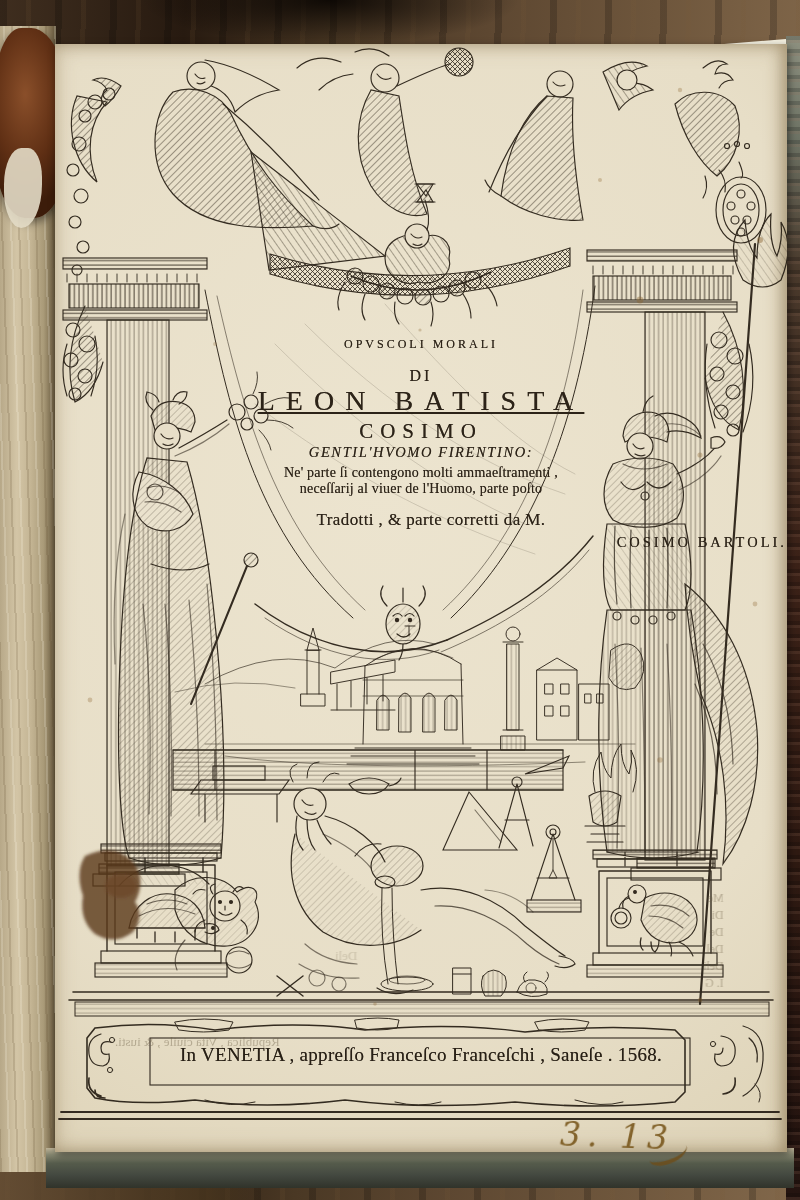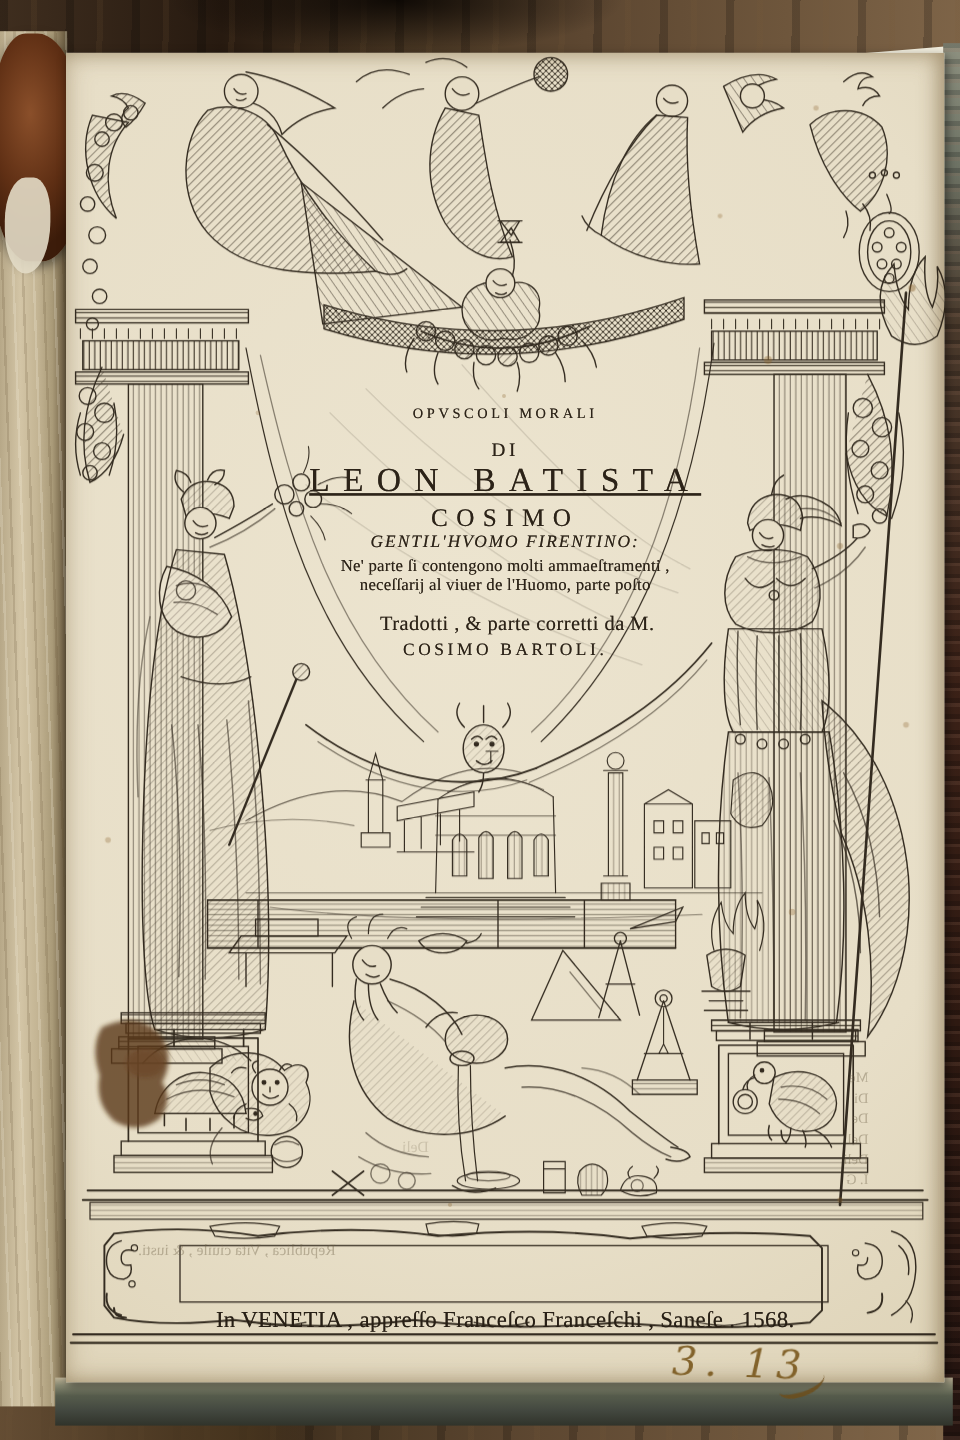--- a/index.html
+++ b/index.html
@@ -52,22 +52,22 @@
   
   .t{position:absolute;left:0;right:0;text-align:center;color:#2c2318;
      text-shadow:0 0 .5px rgba(44,35,24,.65);white-space:nowrap;}
   .t1{top:293px;font-size:12px;letter-spacing:3px;}
   .t2{top:323px;font-size:16px;letter-spacing:3px;}
   .t3{top:341px;font-size:28px;letter-spacing:11px;text-decoration:underline;}
   .t4{top:375px;font-size:21px;letter-spacing:7px;}
   .t5{top:400px;font-size:14.5px;letter-spacing:1.6px;font-style:italic;}
   .sub{top:421px;font-size:14px;line-height:16px;letter-spacing:.2px;}
   .t6{top:466px;font-size:17px;letter-spacing:.4px;padding-left:20px;}
-  .t7{top:490px;font-size:14.5px;letter-spacing:3px;}
-  .imprint{top:1000px;font-size:19px;letter-spacing:.3px;color:#271f15;margin-top:46px;}
+  .t7{top:490px;font-size:14.5px;letter-spacing:3px;text-align:right;}
+  .imprint{top:1000px;font-size:19px;letter-spacing:.3px;color:#271f15;}
 
   
   .ghost{position:absolute;color:#6e6148;opacity:.4;transform:scaleX(-1);
     filter:blur(.5px);font-size:13px;white-space:nowrap;pointer-events:none;}
   .ghost-col span{display:block;line-height:17px;}
 
   .handwriting{position:absolute;left:560px;top:1118px;width:200px;color:#7b5a20;
     font-family:"DejaVu Serif",serif;font-style:italic;font-size:33px;
     transform:rotate(2deg);letter-spacing:6px;opacity:.92;filter:blur(.2px);}
   .flourish{position:absolute;left:648px;top:1142px;width:40px;height:18px;

